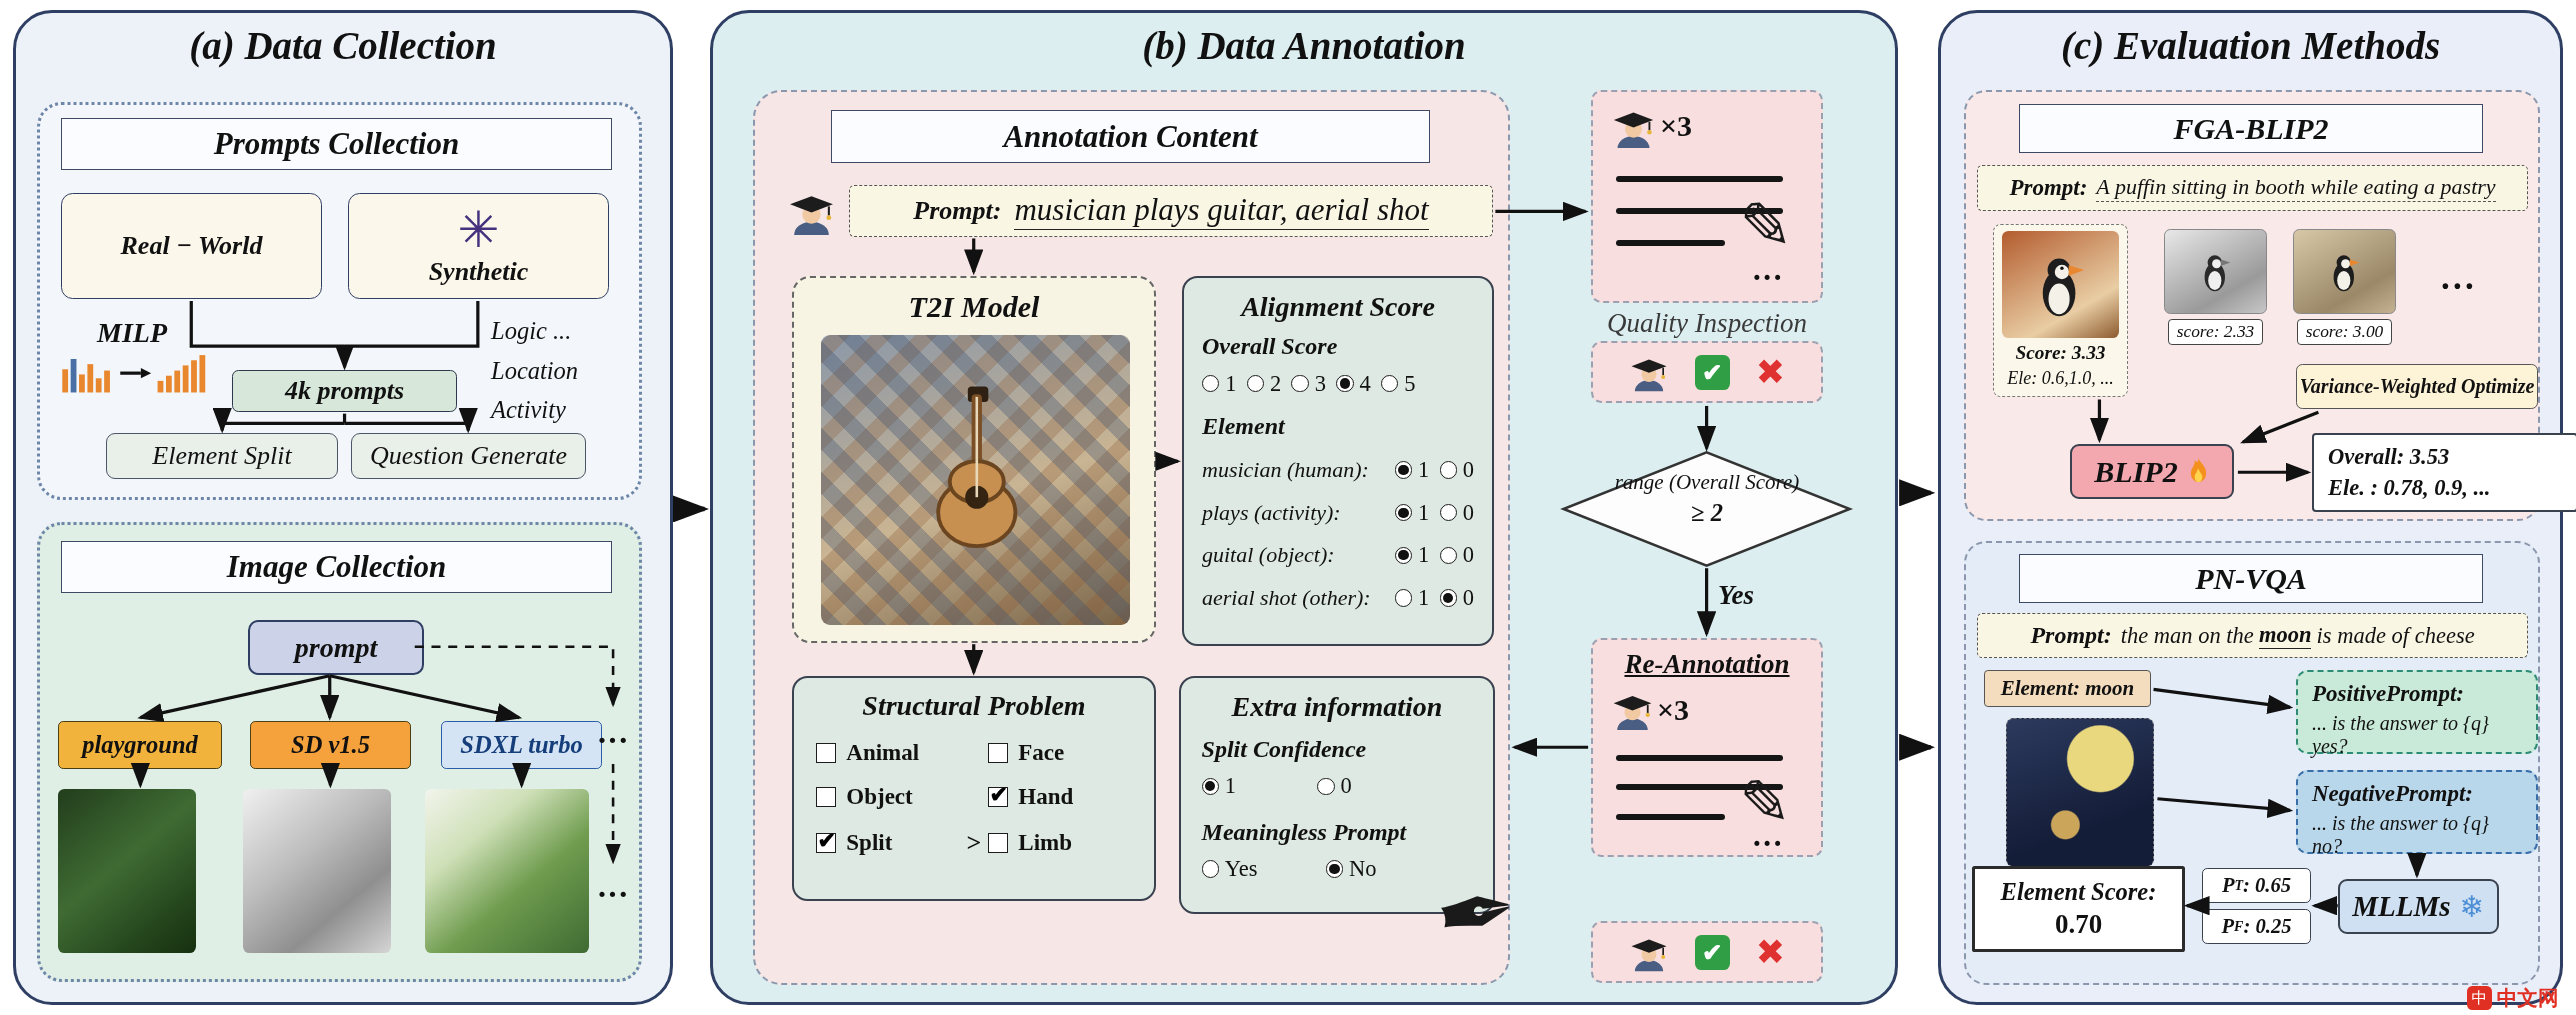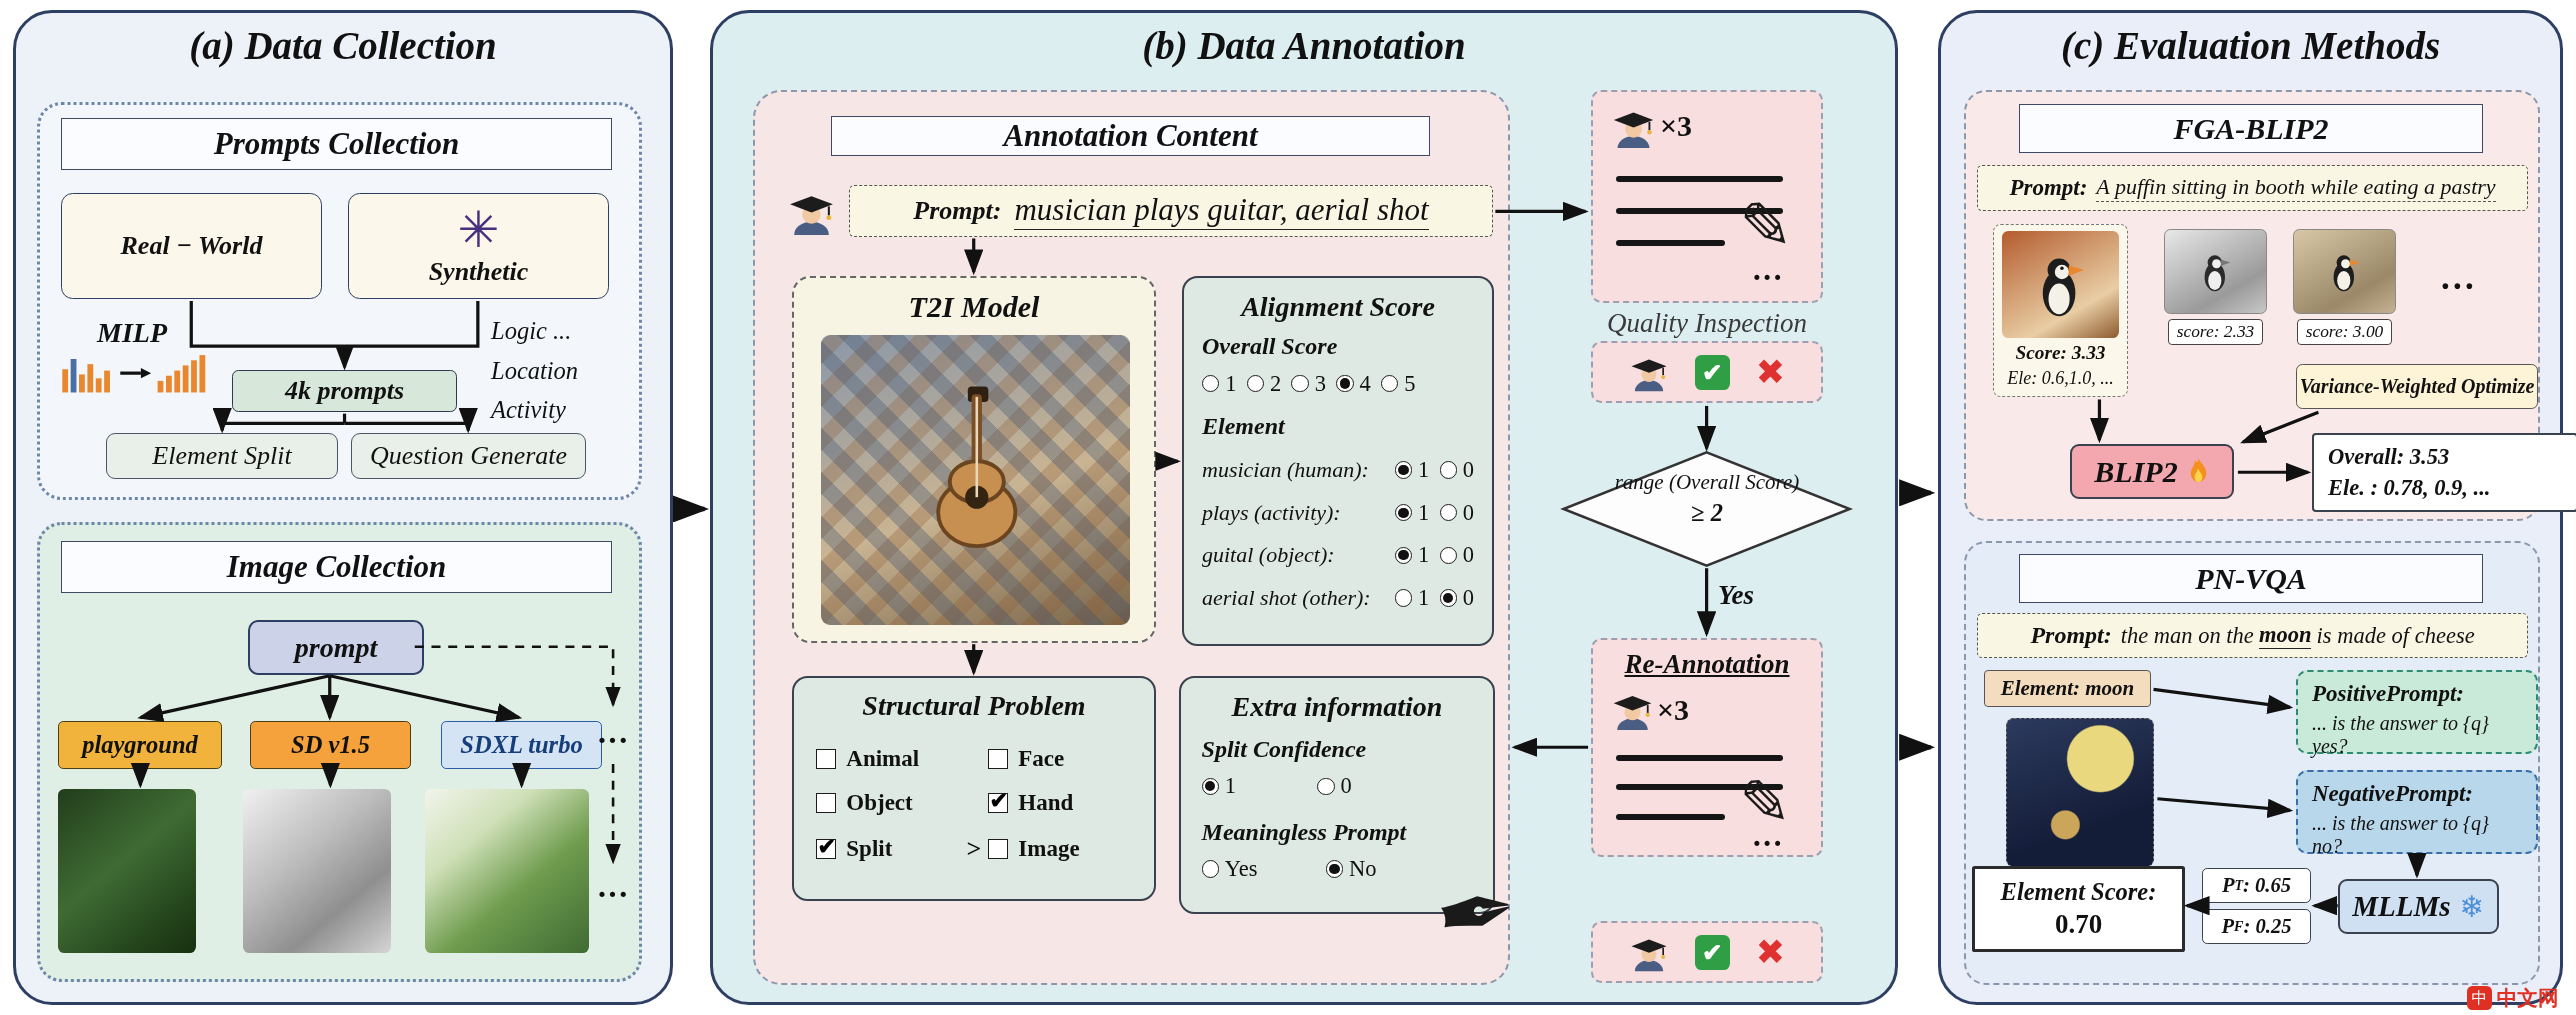--- a/index.html
+++ b/index.html
@@ -100,21 +100,21 @@
 <div class="abs imgph" style="left:243px;top:789px;width:148px;height:164px;background:linear-gradient(140deg,#f0f0f0,#bdbdbd 40%,#8f8f8f 70%,#d5d5d5)"></div>
 <div class="abs imgph" style="left:425px;top:789px;width:164px;height:164px;background:linear-gradient(140deg,#f2f4ec,#cfe0b8 30%,#6f9c4e 60%,#3f6b33)"></div>
 
 <div class="abs b" style="left:598px;top:714px;font-size:32px;letter-spacing:2.6px">...</div>
 <div class="abs b" style="left:598px;top:868px;font-size:32px;letter-spacing:2.6px">...</div>
 
 <div class="panel" style="left:710px;top:9.7px;width:1188px;height:995px;background:#dceef0"></div>
 <div class="ptitle" style="left:710px;top:22.5px;width:1188px">(b) Data Annotation</div>
 
 <div class="sub dashedb" style="left:753px;top:90px;width:757px;height:895px;background:#f7e6e6;border-radius:28px"></div>
-<div class="tbox" style="left:831px;top:116px;width:599px;height:40px">Annotation Content</div>
+<div class="tbox" style="left:831px;top:110px;width:599px;height:53px">Annotation Content</div>
 
 <svg class="abs" style="left:787px;top:187px" viewBox="0 0 48 48" width="49" height="49">
   <path d="M7 47 a17 13 0 0 1 34 0 z" fill="#4a5d82"></path>
     <circle cx="24" cy="27" r="9" fill="#f1c9a2"></circle>
   <path d="M3 17 L24 9 L45 17 L24 25 Z" fill="#1c1c1c"></path>
     <rect x="21.5" y="12" width="5" height="5" fill="#1c1c1c"></rect>
   <path d="M41 19 V28" stroke="#1c1c1c" stroke-width="2" fill="none"></path>
     <circle cx="41" cy="30" r="2.4" fill="#e8b53c"></circle>
 </svg>
 
@@ -204,21 +204,21 @@
       </span>
     <span class="ropt">
         <span class="radio on"></span>
         <span class="rnum">0</span>
       </span>
   </div>
 </div>
 
 <div class="abs sage" style="left:792px;top:676px;width:364px;height:225px;padding:11.6px 22px">
   <div class="bi" style="text-align:center;font-size:28px">Structural Problem</div>
-  <div style="display:grid;grid-template-columns:1fr 28px 1fr;row-gap:18px;margin-top:24px;align-items:center">
+  <div style="display:grid;grid-template-columns:1fr 28px 1fr;row-gap:18px;margin-top:18px;align-items:center">
     <span class="citem">
         <span class="cb"></span>
         <span class="clab">Animal</span>
       </span>
     <span></span>
     <span class="citem">
         <span class="cb"></span>
         <span class="clab">Face</span>
       </span>
     <span class="citem">
@@ -230,21 +230,21 @@
         <span class="cb on"></span>
         <span class="clab">Hand</span>
       </span>
     <span class="citem">
         <span class="cb on"></span>
         <span class="clab">Split</span>
       </span>
     <span class="b" style="font-size:26px;text-align:center">&gt;</span>
     <span class="citem">
         <span class="cb"></span>
-        <span class="clab">Image</span>
+        <span class="clab">Limb</span>
       </span>
   </div>
 </div>
 
 <div class="abs sage col" style="left:1179px;top:676px;width:316px;height:238px;padding:13px 20.6px">
   <div class="bi" style="text-align:center;font-size:28px">Extra information</div>
   <div class="bi" style="font-size:24px;margin-top:13px">Split Confidence</div>
   <div style="display:flex;align-items:center;gap:71px;margin-top:10.3px">
     <span class="ropt" style="margin-left:0">
         <span class="radio on"></span>

